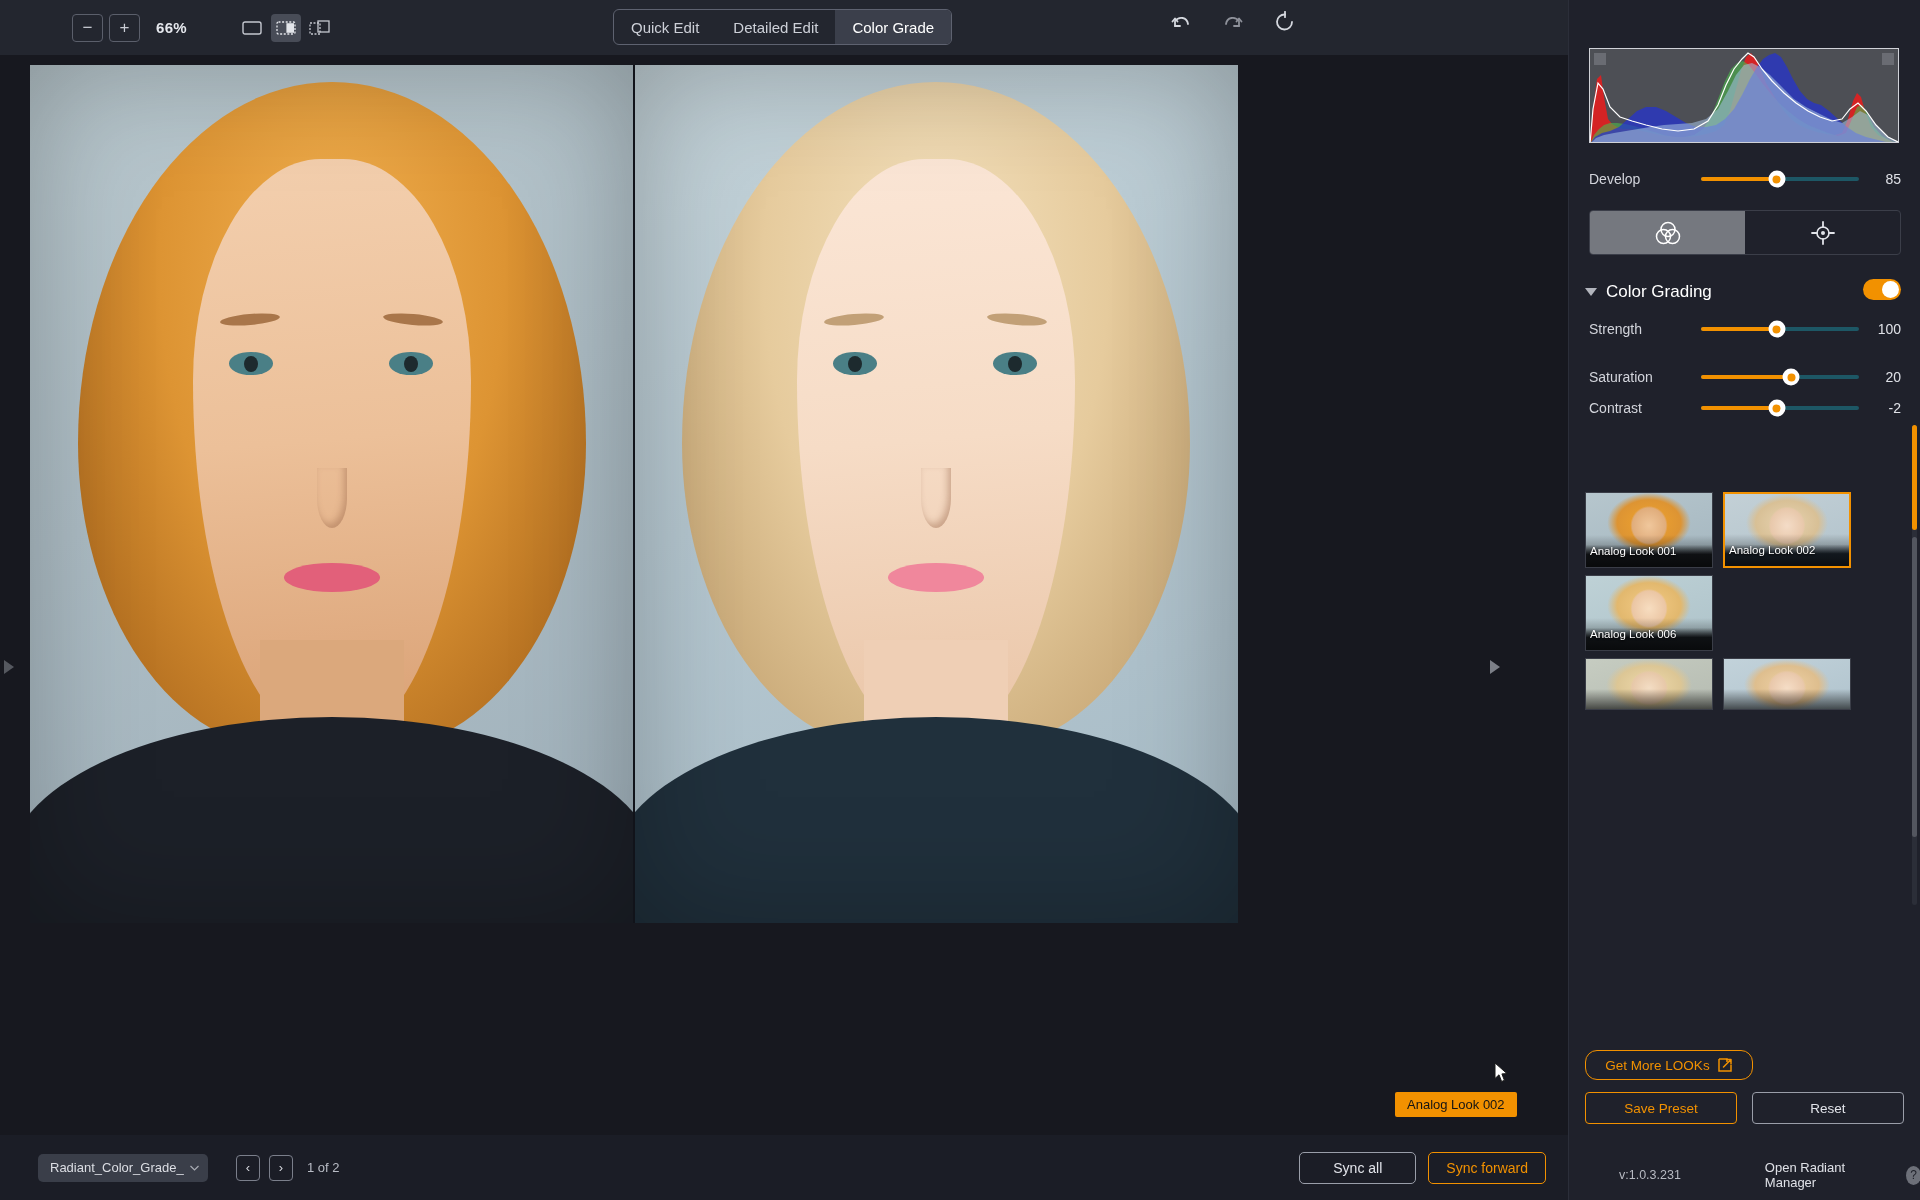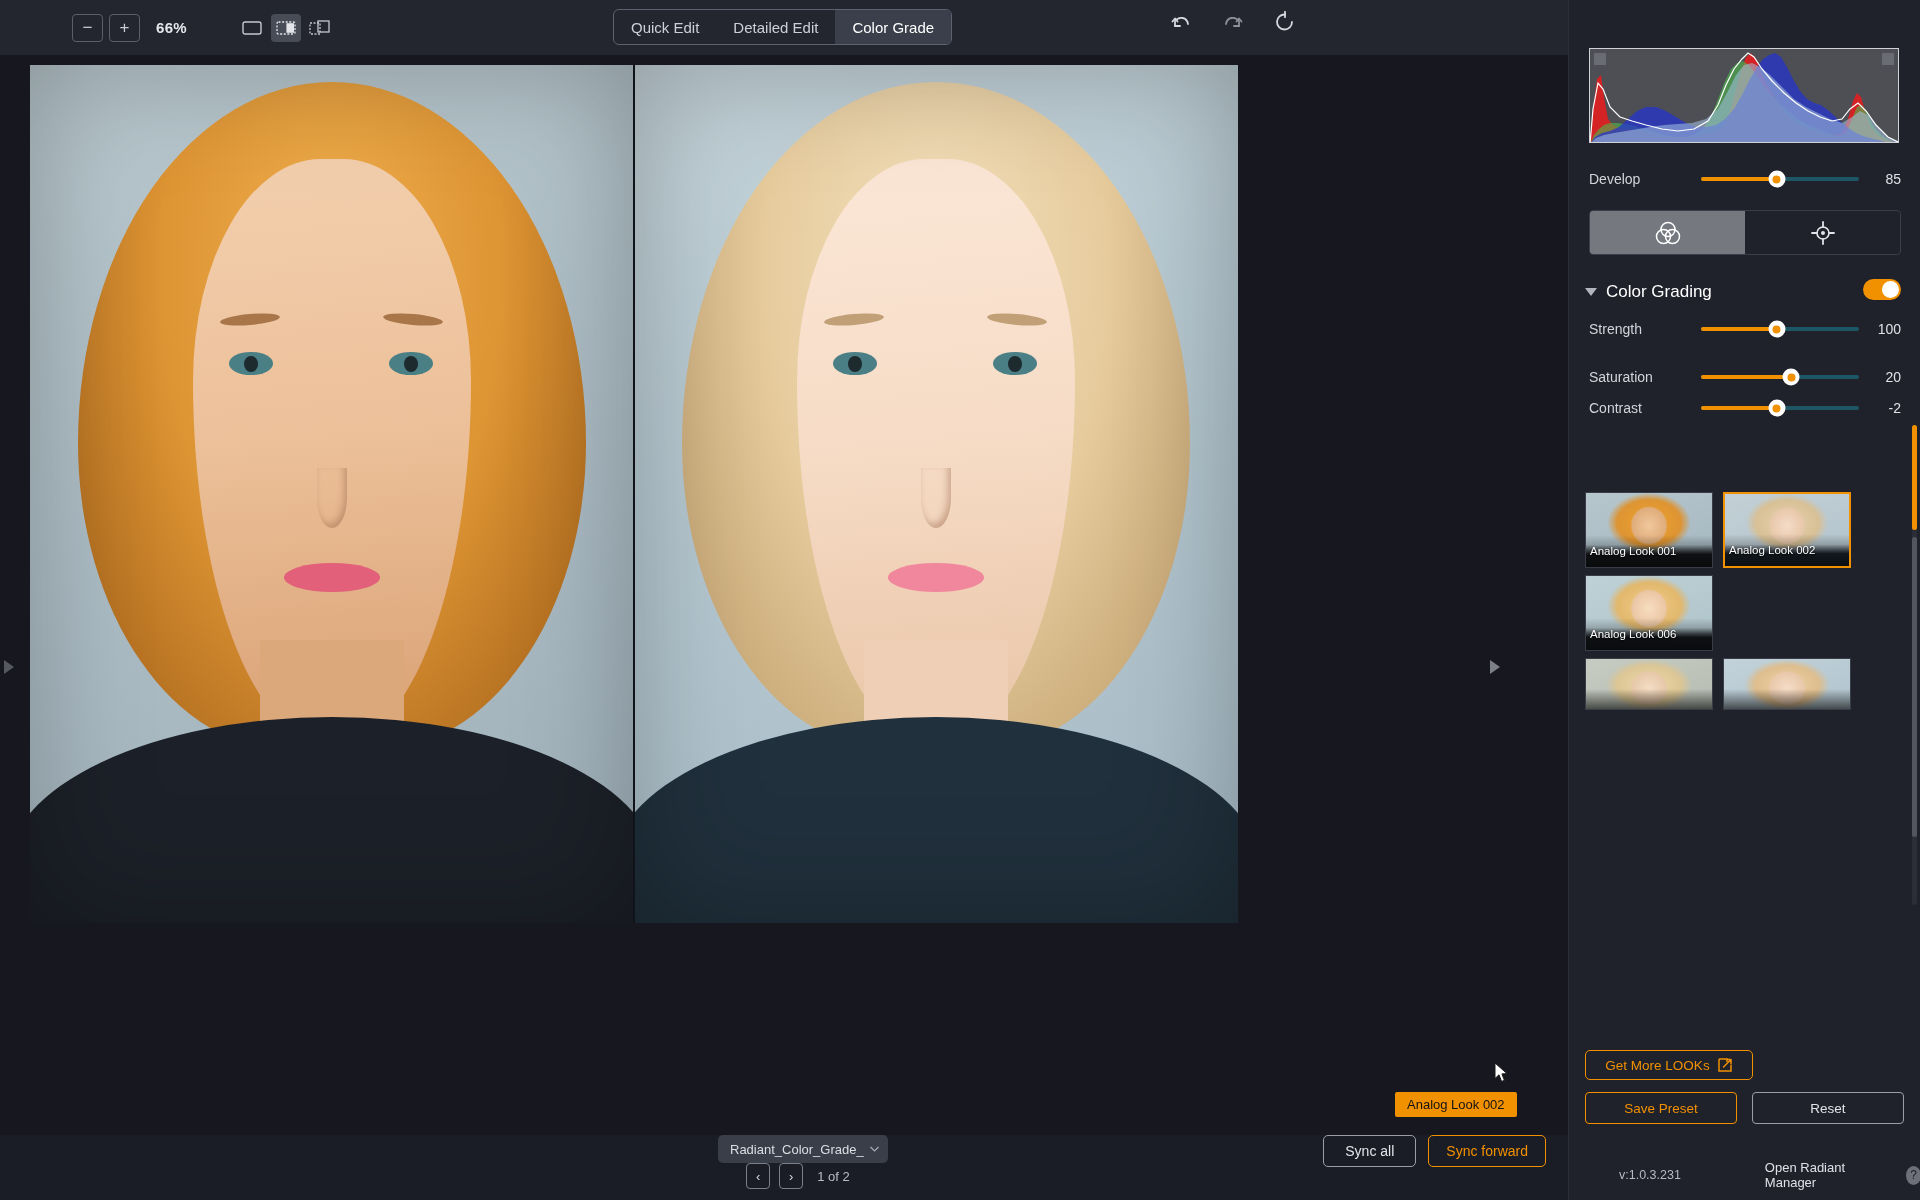--- a/index.html
+++ b/index.html
@@ -115,37 +115,37 @@
   .split-handle { position: absolute; left: 603px; top: 0; width: 2px; height: 858px; background: #11131a; }
 
   .edge-arrow { position: absolute; width: 14px; height: 16px; cursor: pointer; }
   .edge-left  { left: 2px;  top: 604px; }
   .edge-right { left: 1488px; top: 604px; }
   .bottom-arrow { position: absolute; left: 748px; top: 1098px; cursor: pointer; }
 
   
   .bottombar {
     position: absolute; left: 0; top: 1135px; width: 1568px; height: 65px;
-    background: #1b1d26; display: flex; align-items: center; flex-direction: column;
+    background: #1b1d26; display: flex; align-items: center;
   }
   .file-select {
     margin-left: 38px; height: 28px; width: 170px; border-radius: 5px;
     background: #3a3e49; display: flex; align-items: center; justify-content: space-between;
     padding: 0 9px 0 12px; font-size: 13px; color: #dcdee4; cursor: pointer;
   }
   .pager { margin-left: 28px; display: flex; align-items: center; gap: 9px; }
   .pagebtn {
     width: 24px; height: 26px; border: 1px solid #7b7f8b; border-radius: 4px;
     display: flex; align-items: center; justify-content: center;
     font-size: 13px; color: #d6d8de; cursor: pointer;
   }
   .pagelabel { font-size: 13px; color: #b9bcc5; margin-left: 5px; }
   .sync-group { position: absolute; right: 22px; display: flex; gap: 12px; align-items: center; }
   .btn-sync-all {
-    height: 32px; padding: 0 21px; border: 1px solid #9a9ea9; border-radius: 5px;
+    height: 32px; padding: 0 33px; border: 1px solid #9a9ea9; border-radius: 5px;
     background: transparent; color: #e2e4ea; font-size: 14px; cursor: pointer; display:flex; align-items:center;
   }
   .btn-sync-fwd {
     height: 32px; padding: 0 17px; border: 1px solid #f29100; border-radius: 5px;
     background: transparent; color: #f29100; font-size: 14px; cursor: pointer; display:flex; align-items:center;
   }
 
   
   .rpanel {
     position: absolute; left: 1568px; top: 0; width: 352px; height: 1200px;
@@ -216,21 +216,21 @@
 
   .panel-scroll {
     position: absolute; right: 3px; top: 425px; width: 5px; height: 480px;
     background: #2b2e38; border-radius: 3px;
   }
   .panel-scroll .thumbbar { position:absolute; left:0; top:0; width:5px; height:105px; background:#f29100; border-radius:3px; }
   .panel-scroll .restbar { position:absolute; left:0; top:112px; width:5px; height:300px; background:#53565f; border-radius:3px; }
 
   .btn-getlooks {
     position: absolute; left: 16px; top: 1050px; width: 168px; height: 30px;
-    border: 1px solid #f29100; border-radius: 5px; background: transparent;
+    border: 1px solid #f29100; border-radius: 12px; background: transparent;
     color: #f29100; font-size: 13.5px; display: flex; align-items: center; justify-content: center; gap: 8px;
     cursor: pointer;
   }
   .btn-savepreset {
     position: absolute; left: 16px; top: 1092px; width: 152px; height: 32px;
     border: 1px solid #f29100; border-radius: 4px; background: transparent;
     color: #f29100; font-size: 13.5px; display: flex; align-items: center; justify-content: center;
     cursor: pointer;
   }
   .btn-reset {

